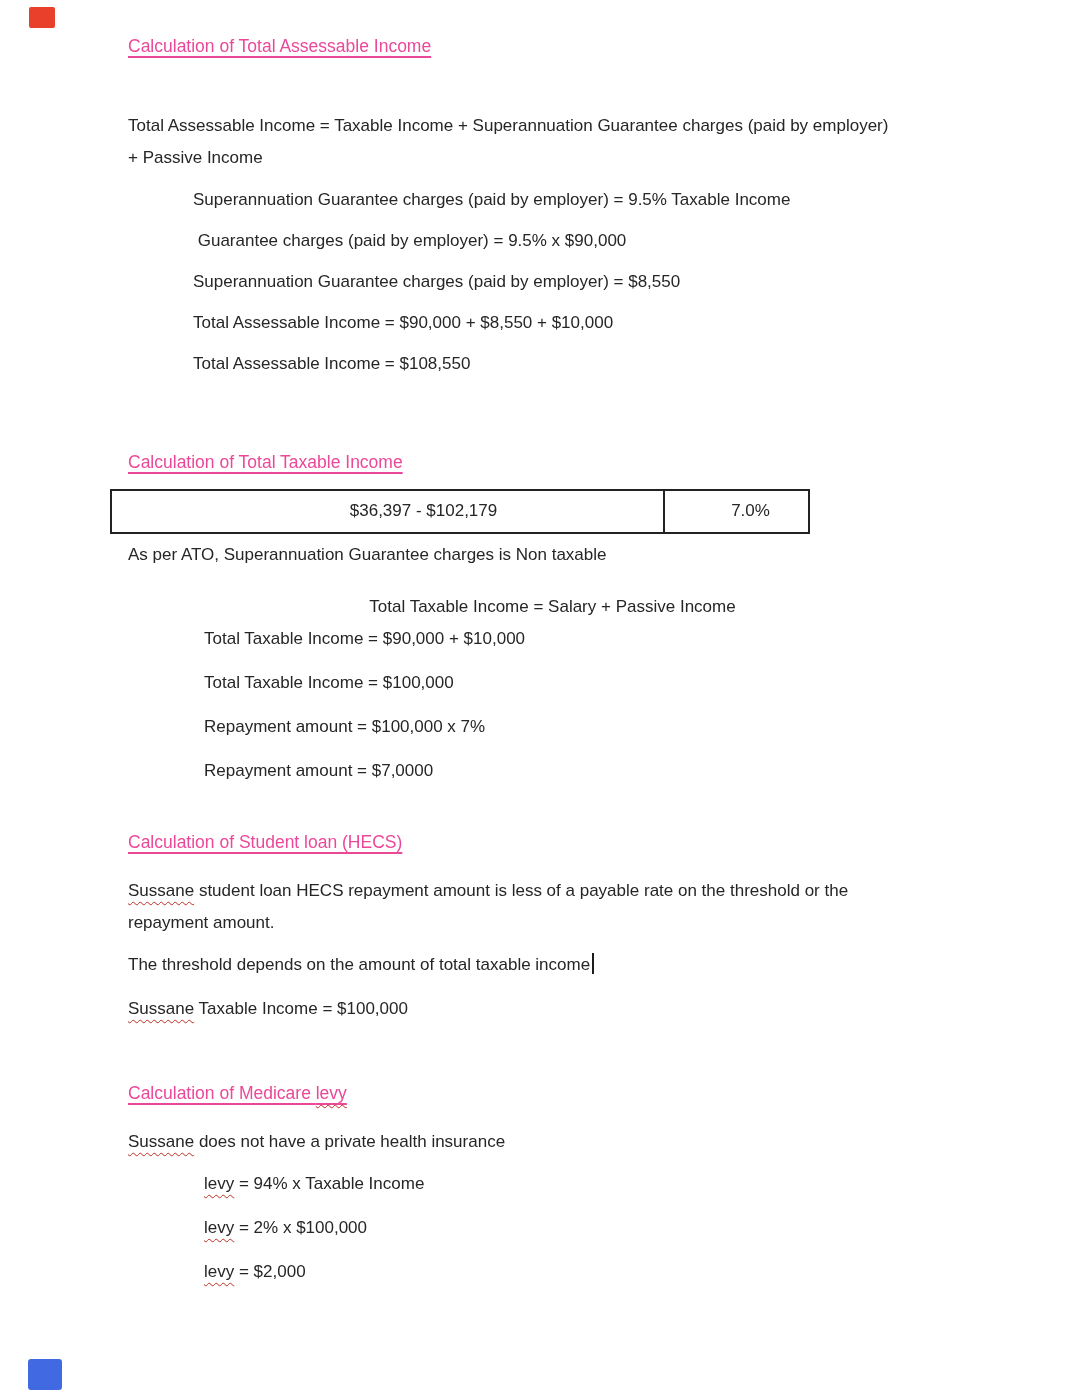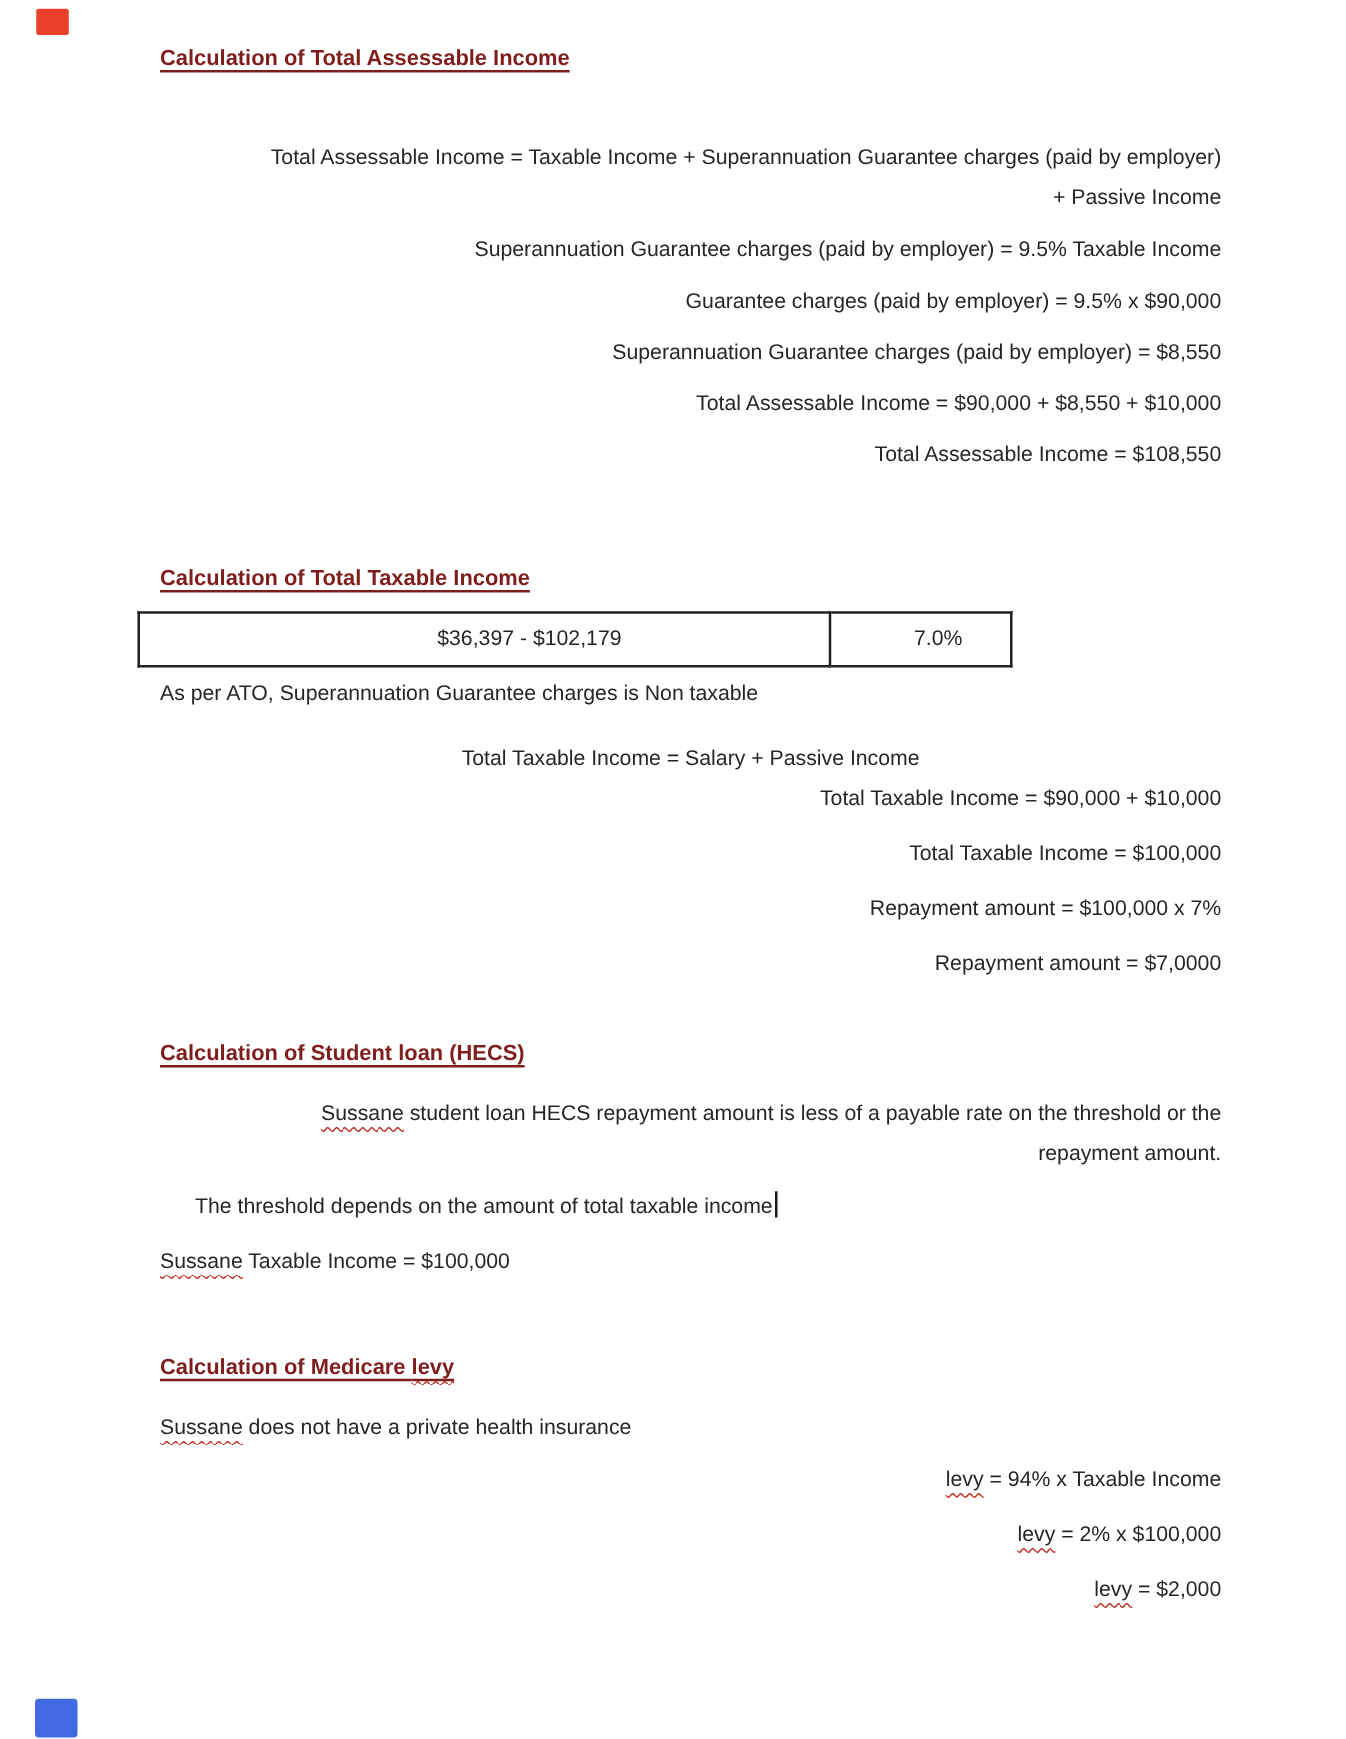--- a/index.html
+++ b/index.html
@@ -16,47 +16,47 @@
     position: absolute; inset: 0;
     padding: 34px 100px 0 128px;
     box-sizing: border-box;
     font-size: 17px;
   }
   .marker { position: absolute; }
   .marker.top-left  { left: 29px; top: 7px;    width: 26px; height: 21px; border-radius: 2px; }
   .marker.bottom-left { left: 28px; top: 1359px; width: 34px; height: 31px; border-radius: 3px; }
 
   h1.sec {
-    font-size: 17.5px; font-weight: 700; color: #7f1d1d;
+    font-size: 17.5px; font-weight: 400; color: #ec4899;
     line-height: 24px; margin: 0;
     text-decoration: underline;
     text-decoration-thickness: 1.5px;
     text-underline-offset: 4px;
     white-space: pre;
   }
-  .para, .calc-block { display: flow-root; text-align: right; }
+  .para, .calc-block { display: flow-root; }
   .ln { line-height: 32px; white-space: pre; }
   .para .ln { margin: 0; }
   .calc-block .ln { margin-bottom: 9px; }
   .calc-block.indent1 { margin-left: 65px; }
   .calc-block.indent2 { margin-left: 76px; }
   .calc-block.indent2 .ln { margin-bottom: 12px; }
 
   p.line { line-height: 32px; margin: 0; white-space: pre; }
 
   #para-assessable { margin-top: 52px; }
   #calc-assessable { margin-top: 10px; }
   #h-taxable       { margin-top: 61px; }
   #bracket-table   { margin: 15px 0 0 -18px; }
   #note            { margin-top: 5px;  }
   #formula         { margin-top: 20px; text-align: center; }
   #calc-taxable    { }
   #h-hecs          { margin-top: 31px; }
   #para-hecs       { margin-top: 21px; }
-  #threshold       { margin-top: 10px; margin-left: 28px; }
+  #threshold       { margin-top: 10px; }
   #income          { margin-top: 12px; }
   #h-medicare      { margin-top: 56px; }
   #insurance       { margin-top: 21px; }
   #thus            { margin-top: 13px; }
   #calc-levy       { margin-top: 10px; }
 
   table#bracket-table {
     border-collapse: collapse;
     table-layout: fixed;
     width: 700px;

